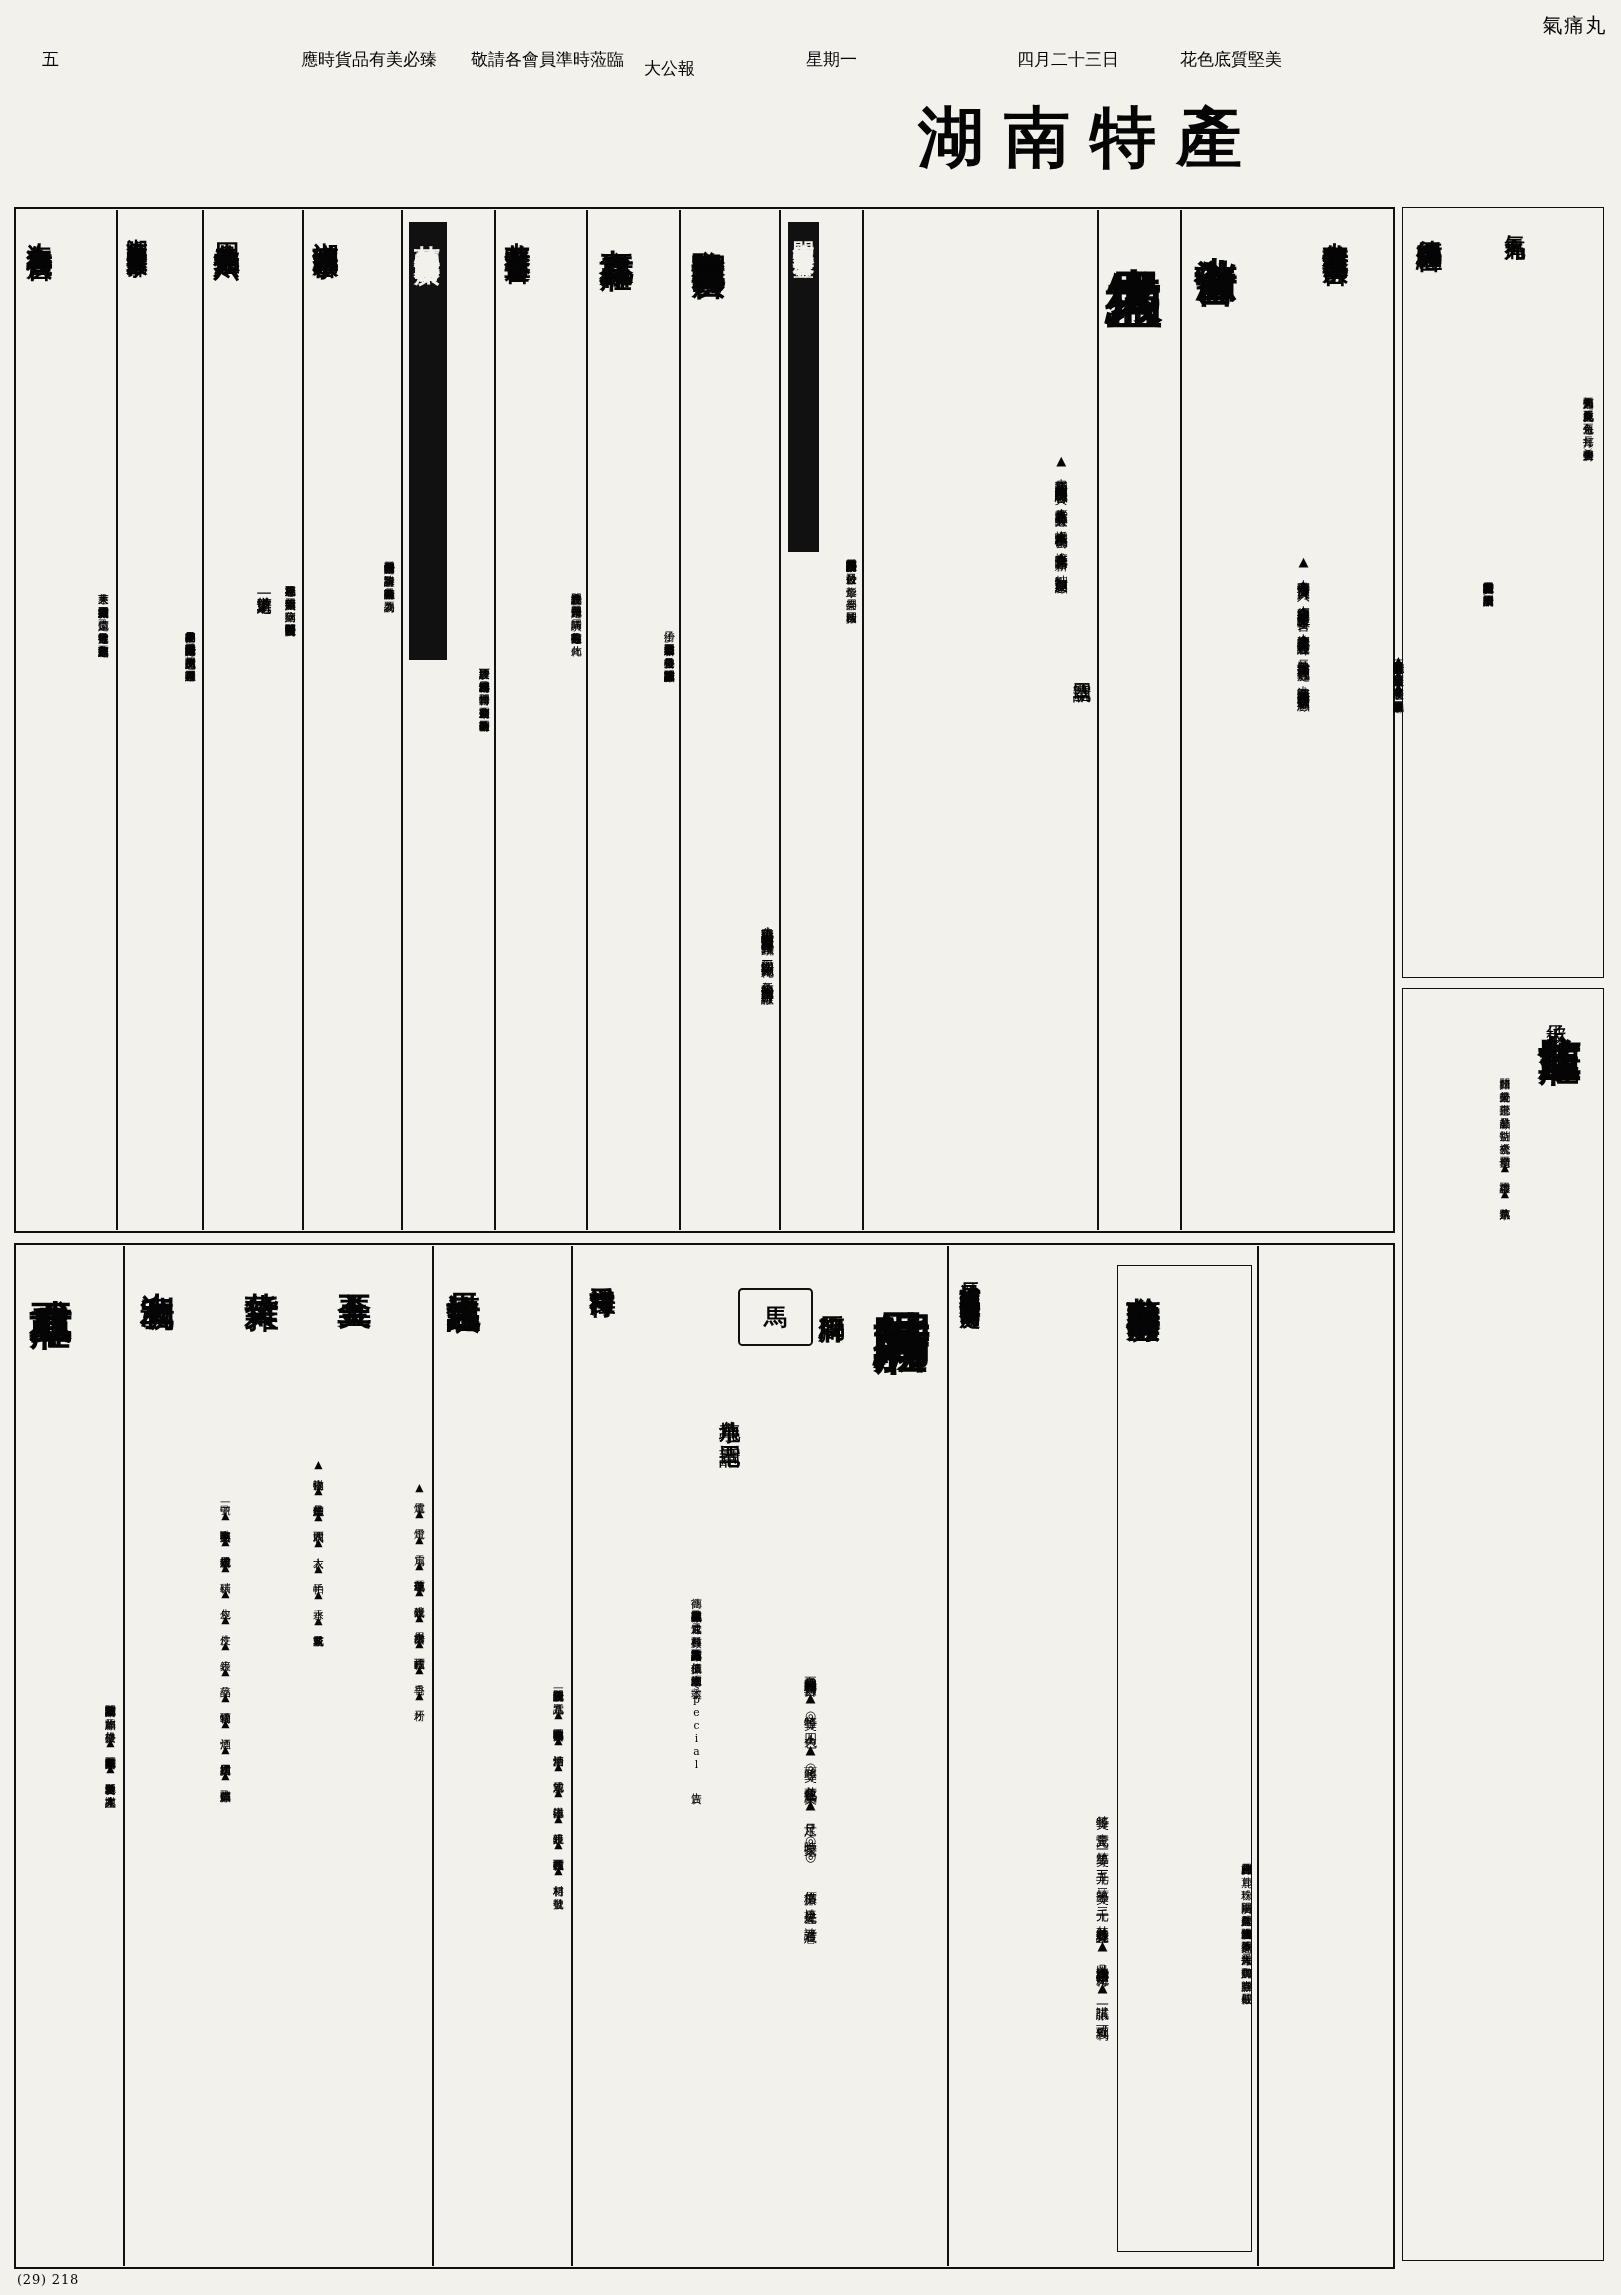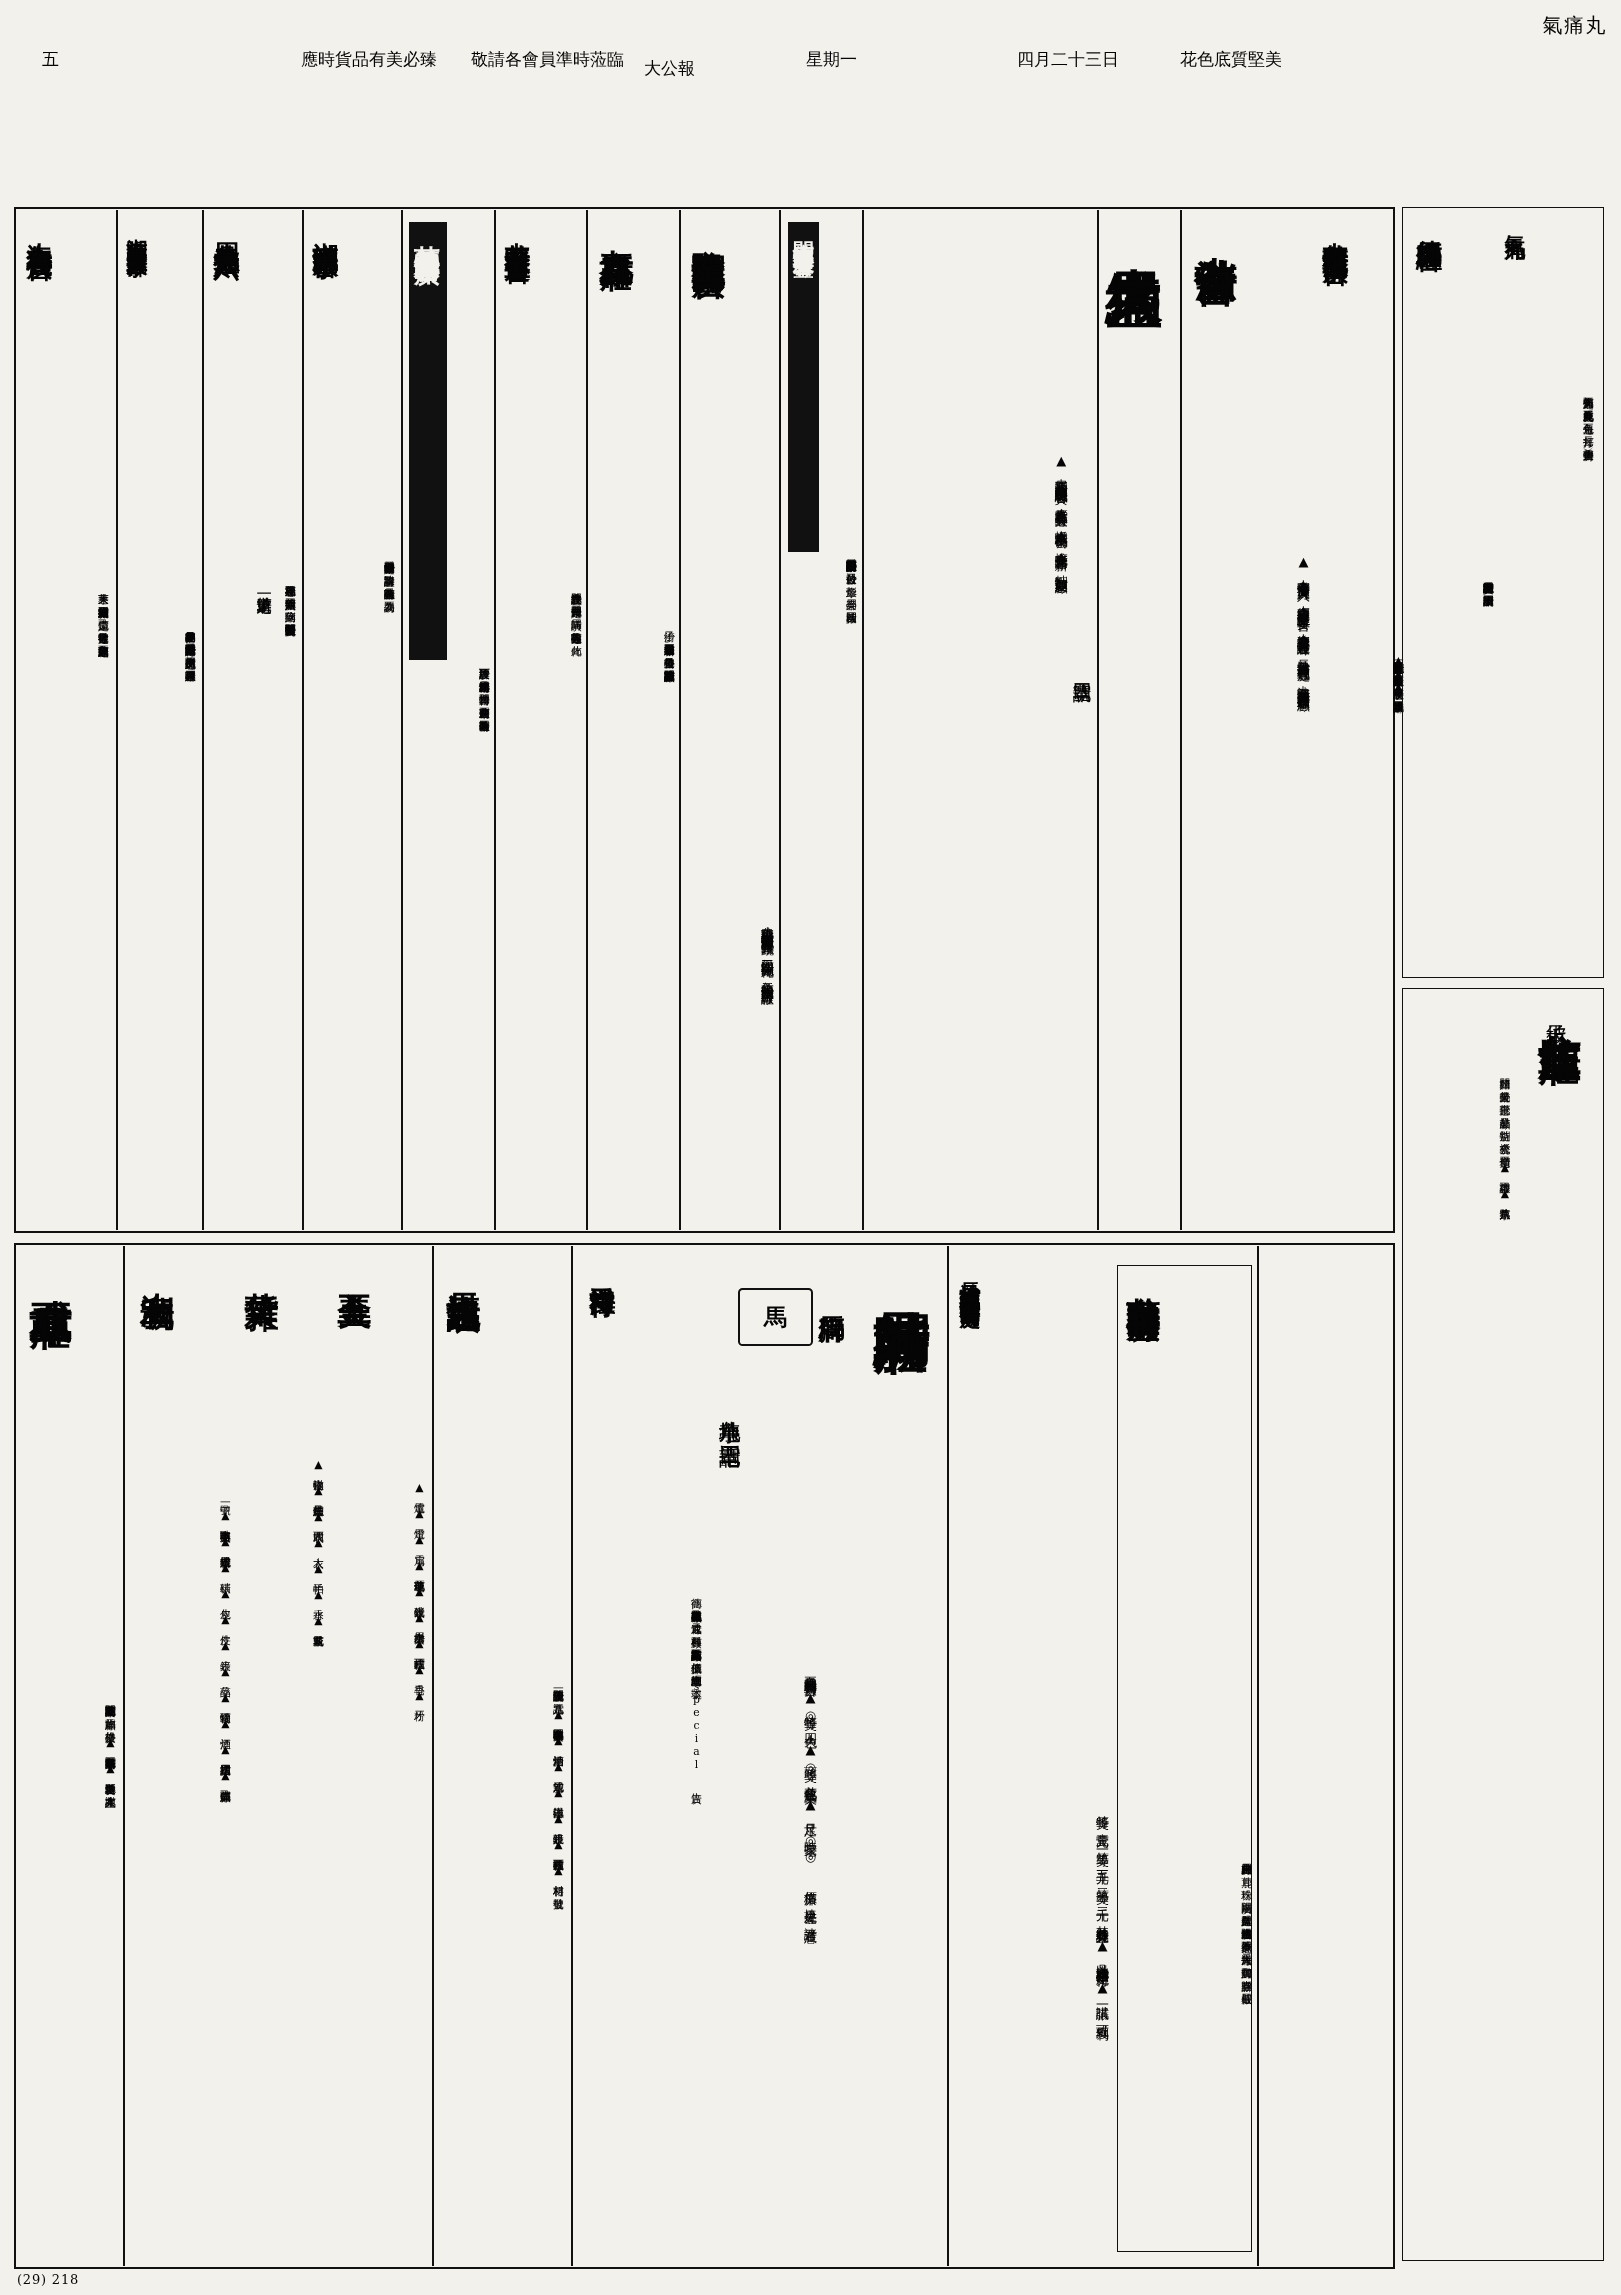--- a/index.html
+++ b/index.html
@@ -152,20 +152,21 @@
     font-size: 20px;
     letter-spacing: 1.5px;
   }
 </style>
 </head>
 <body>
 
 <div class="page">
 
   <div class="masthead">
+    <div class="mast-title">湖南特產</div>
     <div class="mast-date d1">花色底質堅美</div>
     <div class="mast-date d2">四月二十三日</div>
     <div class="mast-date d3">星期一</div>
     <div class="mast-date d4">大公報</div>
     <div class="mast-date d5">敬請各會員準時蒞臨</div>
     <div class="mast-date d6">應時貨品有美必臻</div>
     <div class="mast-date d8">五</div>
     <div class="corner-mark">氣痛丸</div>
   </div>
 

